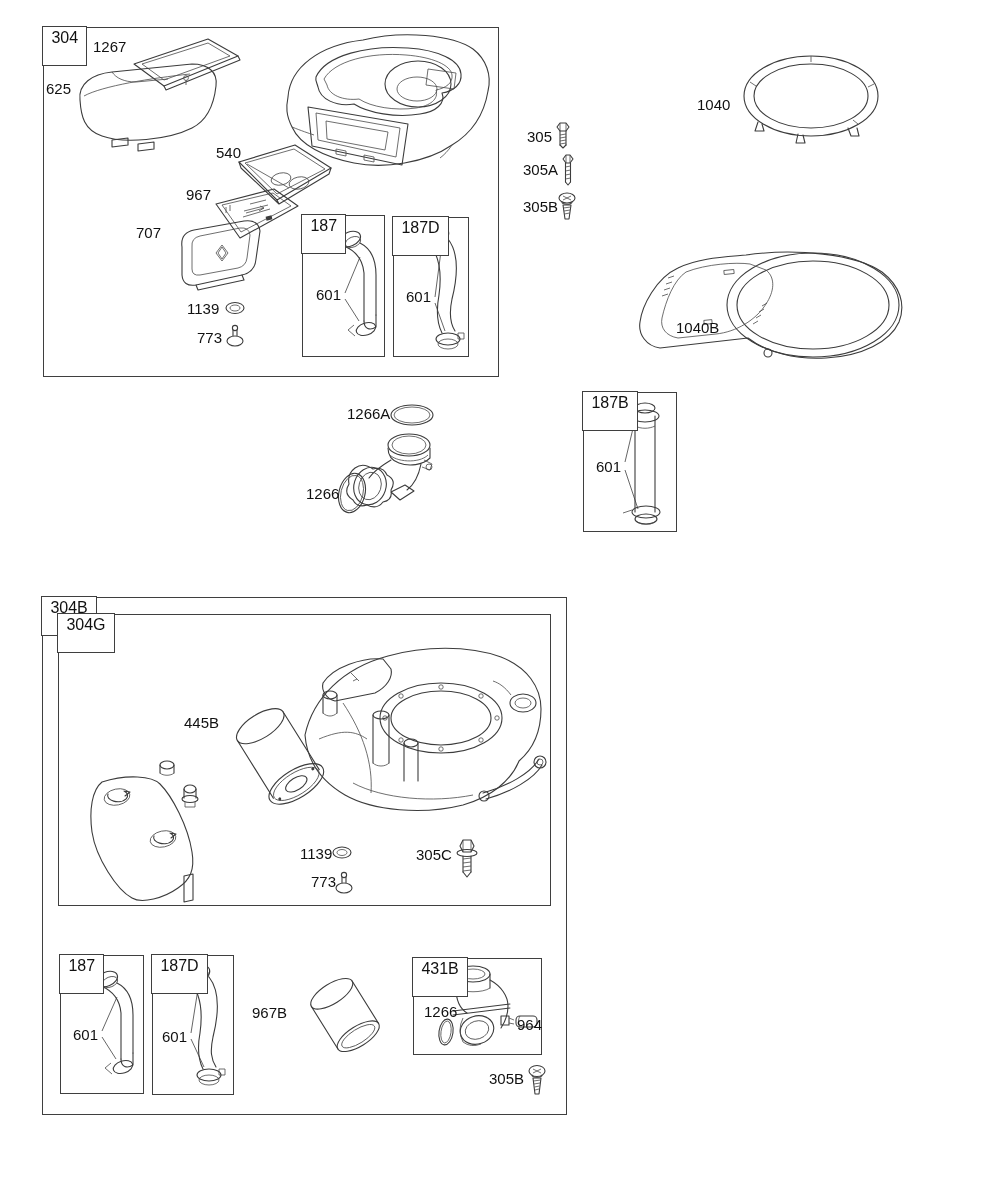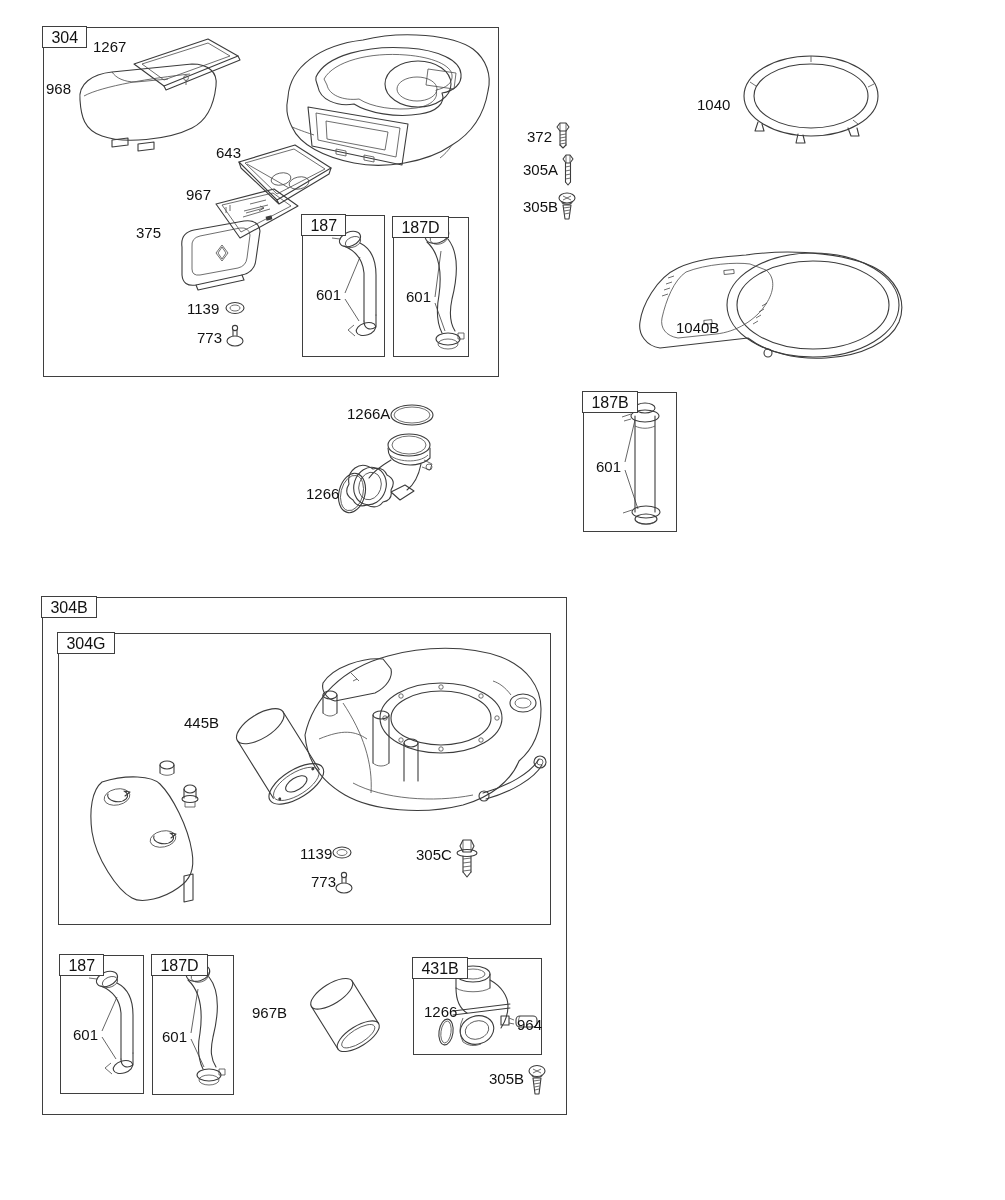--- a/index.html
+++ b/index.html
@@ -1,20 +1,20 @@
 <!DOCTYPE html>
 <html><head>
 <meta charset="utf-8">
 <style>
   html,body{margin:0;padding:0;background:#ffffff;}
   #page{position:relative;width:1005px;height:1200px;background:#ffffff;
         font-family:"Liberation Sans",sans-serif;color:#111;overflow:hidden;}
   .box{position:absolute;border:1.6px solid #3f3f3f;background:transparent;}
   .tab{position:absolute;top:-1.6px;left:-1.6px;border:1.6px solid #3f3f3f;background:#fff;
-       padding:1px 8px 0 8px;font-size:16px;line-height:19px;white-space:nowrap;z-index:5;}
+       padding:1px 8px 18px 8px;font-size:16px;line-height:19px;white-space:nowrap;z-index:5;}
   .callout{position:absolute;font-size:15px;line-height:17px;white-space:nowrap;z-index:6;}
   svg.draw{position:absolute;overflow:visible;z-index:3;}
   .ln{fill:none;stroke:#3c3c3c;stroke-width:1.1;stroke-linejoin:round;stroke-linecap:round;}
   .lnf{fill:#ffffff;stroke:#3c3c3c;stroke-width:1.1;stroke-linejoin:round;}
   .thin{fill:none;stroke:#4a4a4a;stroke-width:0.8;}
   .ld{fill:none;stroke:#555;stroke-width:0.9;}
   .dot{fill:#3c3c3c;stroke:none;}
 </style>
 </head>
 <body>
@@ -35,48 +35,48 @@
 
 
   <div class="box" style="left:583px;top:392px;width:92px;height:138px;text-align:center;">
     <div class="tab">187B</div>
   </div>
 
   <div class="box" style="left:42px;top:597px;width:523px;height:516px;">
     <div class="tab">304B</div>
   </div>
 
-  <div class="box" style="left:58px;top:633px;width:491px;height:290px;">
+  <div class="box" style="left:58px;top:614px;width:491px;height:290px;">
     <div class="tab">304G</div>
   </div>
 
 
   <div class="box" style="left:60px;top:955px;width:82px;height:137px;">
     <div class="tab">187</div>
   </div>
 
   <div class="box" style="left:152px;top:955px;width:80px;height:138px;">
     <div class="tab">187D</div>
   </div>
 
   <div class="box" style="left:413px;top:958px;width:127px;height:95px;">
     <div class="tab">431B</div>
   </div>
 
   <span class="callout" style="left:93px;top:38px;">1267</span>
-  <span class="callout" style="left:46px;top:80px;">968</span>
-  <span class="callout" style="left:216px;top:144px;">643</span>
+  <span class="callout" style="left:46px;top:80px;">625</span>
+  <span class="callout" style="left:216px;top:144px;">540</span>
   <span class="callout" style="left:186px;top:186px;">967</span>
-  <span class="callout" style="left:136px;top:224px;">375</span>
+  <span class="callout" style="left:136px;top:224px;">707</span>
   <span class="callout" style="left:187px;top:300px;">1139</span>
   <span class="callout" style="left:197px;top:329px;">773</span>
   <span class="callout" style="left:316px;top:286px;">601</span>
   <span class="callout" style="left:406px;top:288px;">601</span>
 
-  <span class="callout" style="left:527px;top:128px;">372</span>
+  <span class="callout" style="left:527px;top:128px;">305</span>
   <span class="callout" style="left:523px;top:161px;">305A</span>
   <span class="callout" style="left:523px;top:198px;">305B</span>
   <span class="callout" style="left:697px;top:96px;">1040</span>
   <span class="callout" style="left:676px;top:319px;text-align:right;">1040B</span>
 
   <span class="callout" style="left:347px;top:405px;">1266A</span>
   <span class="callout" style="left:306px;top:485px;">1266</span>
   <span class="callout" style="left:596px;top:458px;">601</span>
 
   <span class="callout" style="left:184px;top:714px;">445B</span>

